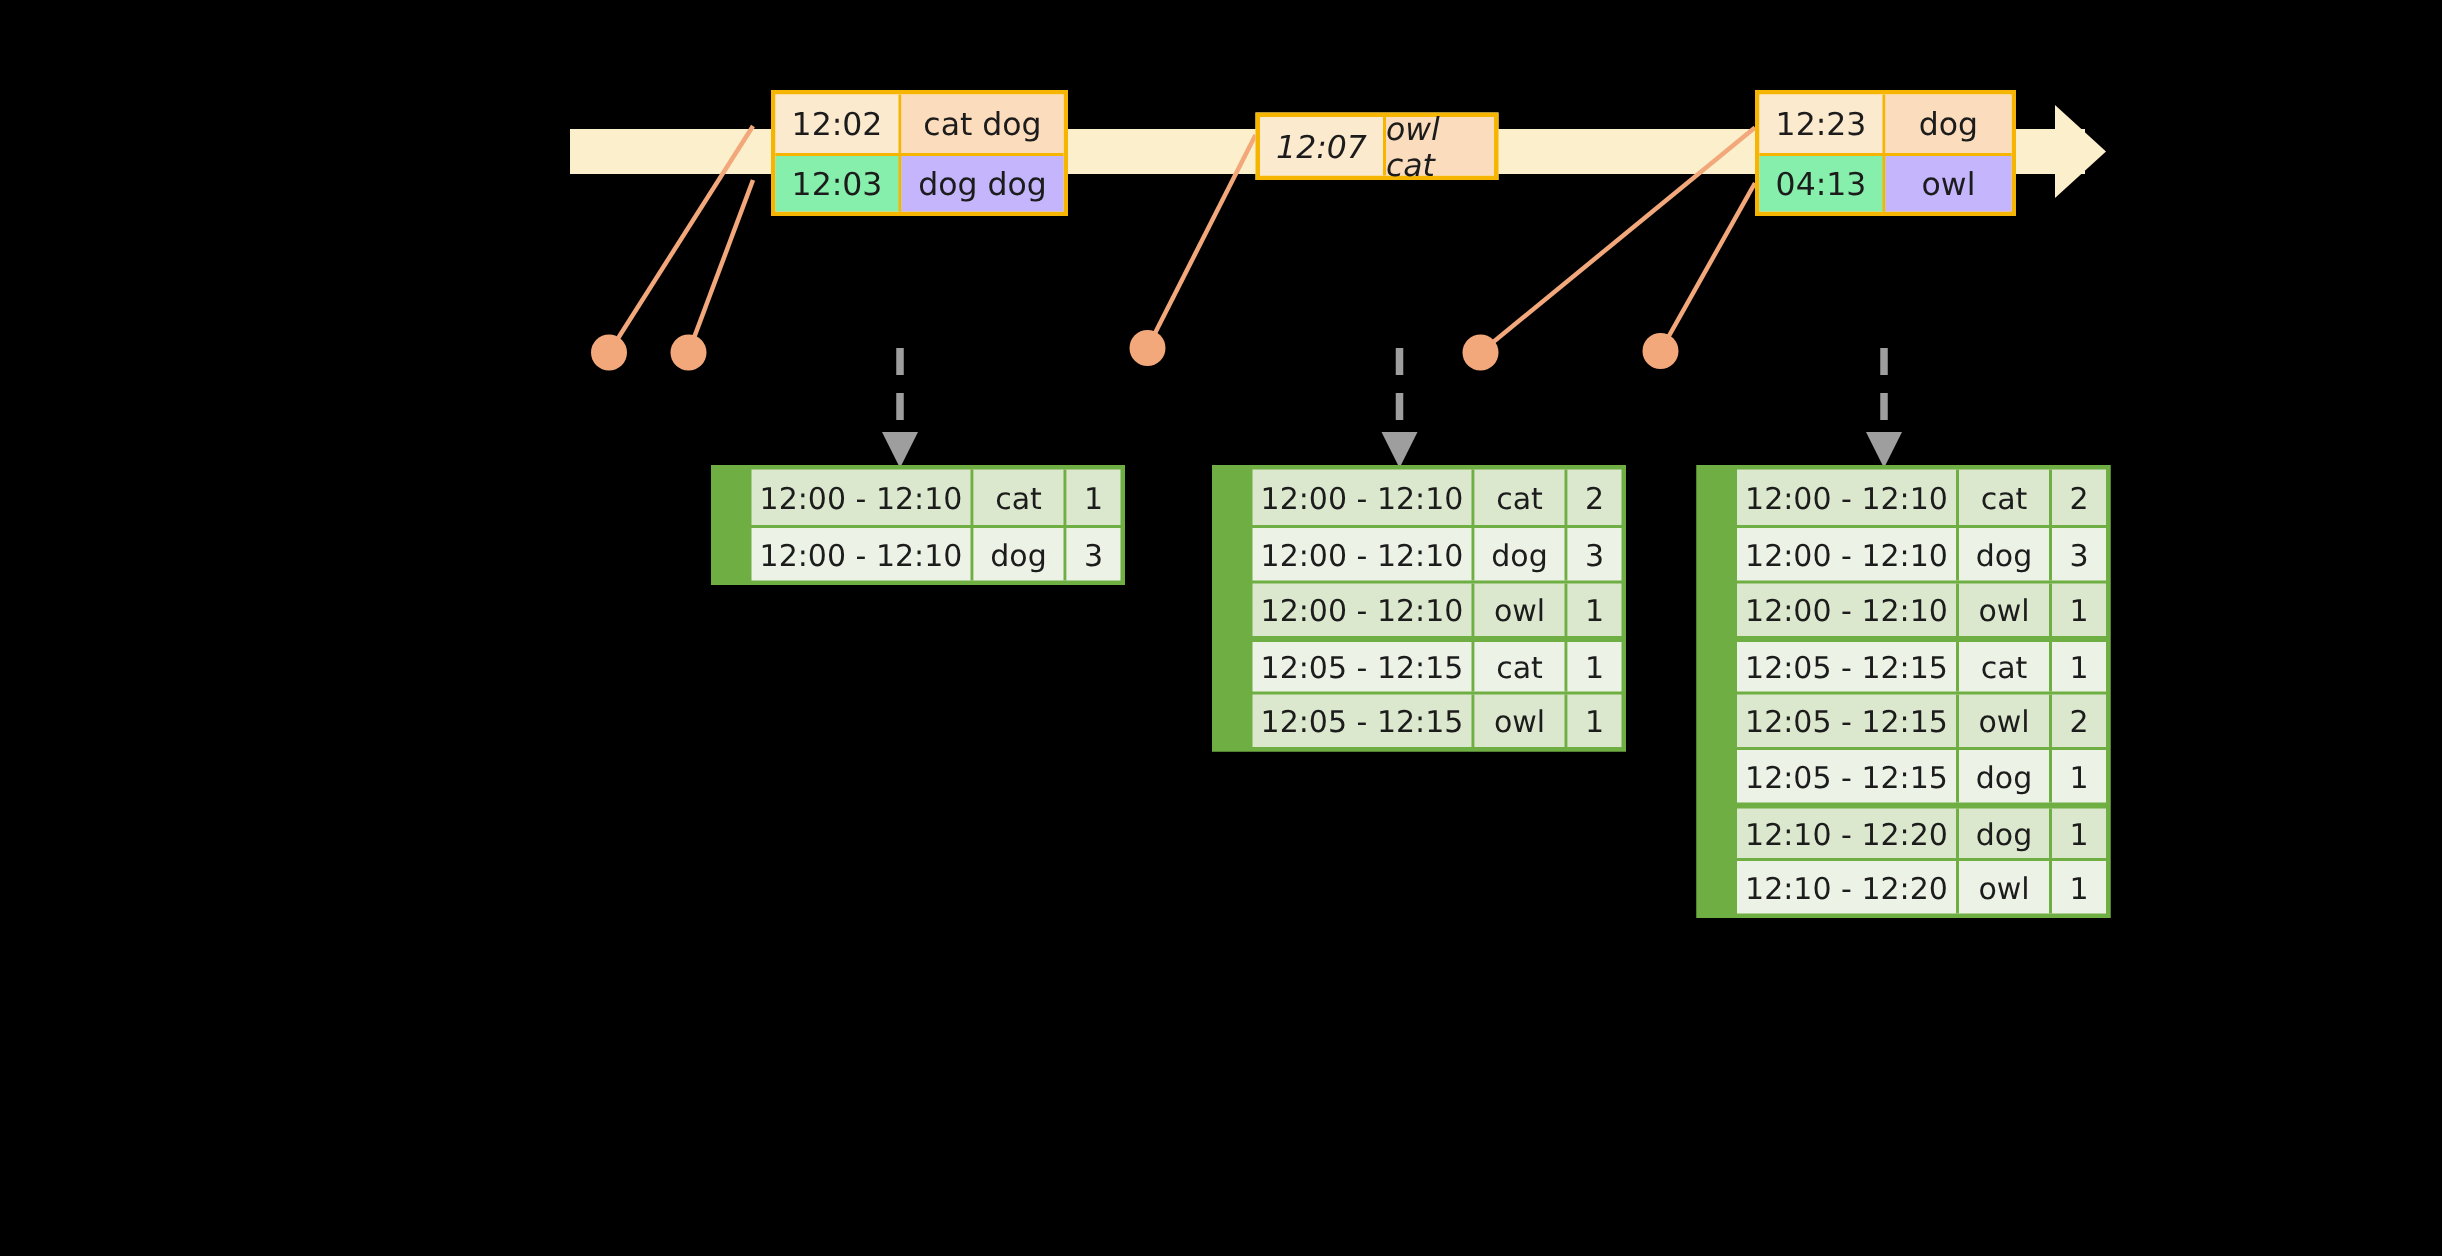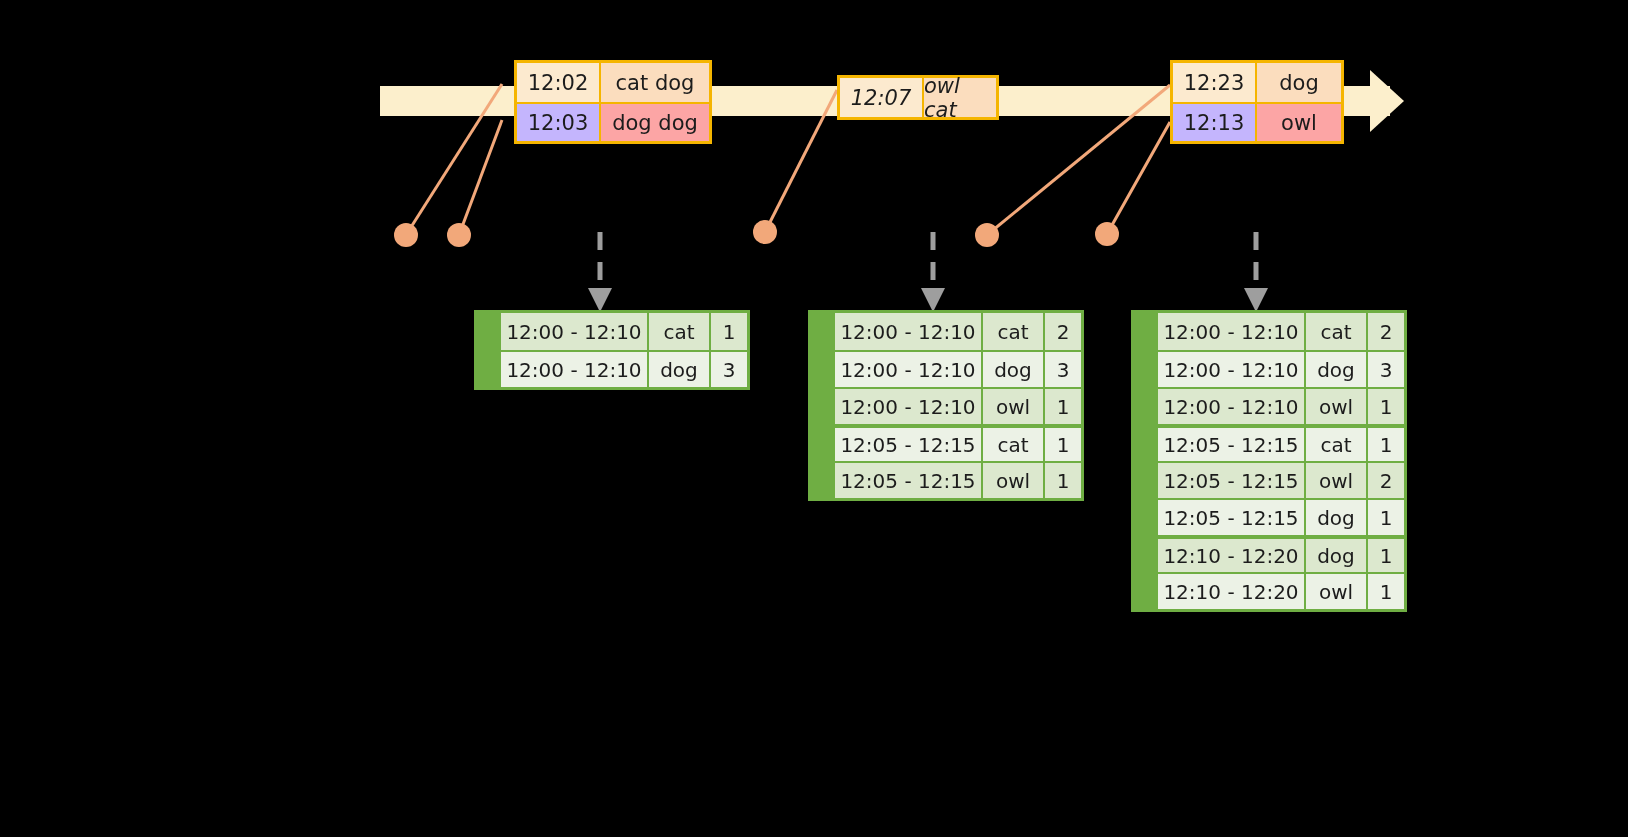--- a/index.html
+++ b/index.html
@@ -37,22 +37,22 @@
   .evt-row {
     display: flex;
     height: 39px;
     box-sizing: border-box;
   }
   .evt-row + .evt-row {
     border-top: 2px solid #F5B500;
   }
   .evt-row.shade .evt-time { background: #FCEACF; }
   .evt-row.shade .evt-words { background: #FBDDBE; }
-  .evt-row.plain .evt-time { background: #c4b5fd; }
-  .evt-row.plain .evt-words { background: #fca5a5; }
+  .evt-row.plain .evt-time { background: #86efac; }
+  .evt-row.plain .evt-words { background: #c4b5fd; }
   .evt-time {
     width: 84px;
     display: flex;
     align-items: center;
     justify-content: center;
     font-size: 21px;
     color: #1c1c1c;
     border-right: 2px solid #F5B500;
     box-sizing: border-box;
   }
@@ -155,21 +155,21 @@
       <div class="evt-words">owl cat</div>
     </div>
   </div>
 
   <div class="evt-group" style="left:1170px; top:60px; width:174px;">
     <div class="evt-row shade">
       <div class="evt-time">12:23</div>
       <div class="evt-words">dog</div>
     </div>
     <div class="evt-row plain">
-      <div class="evt-time">12:13</div>
+      <div class="evt-time">04:13</div>
       <div class="evt-words">owl</div>
     </div>
   </div>
 
   <div class="res-table" style="left:474px; top:310px;">
       <div class="res-row shade">
         <div class="res-cell c-win">12:00 - 12:10</div>
         <div class="res-cell c-word">cat</div>
         <div class="res-cell c-num">1</div>
       </div>

